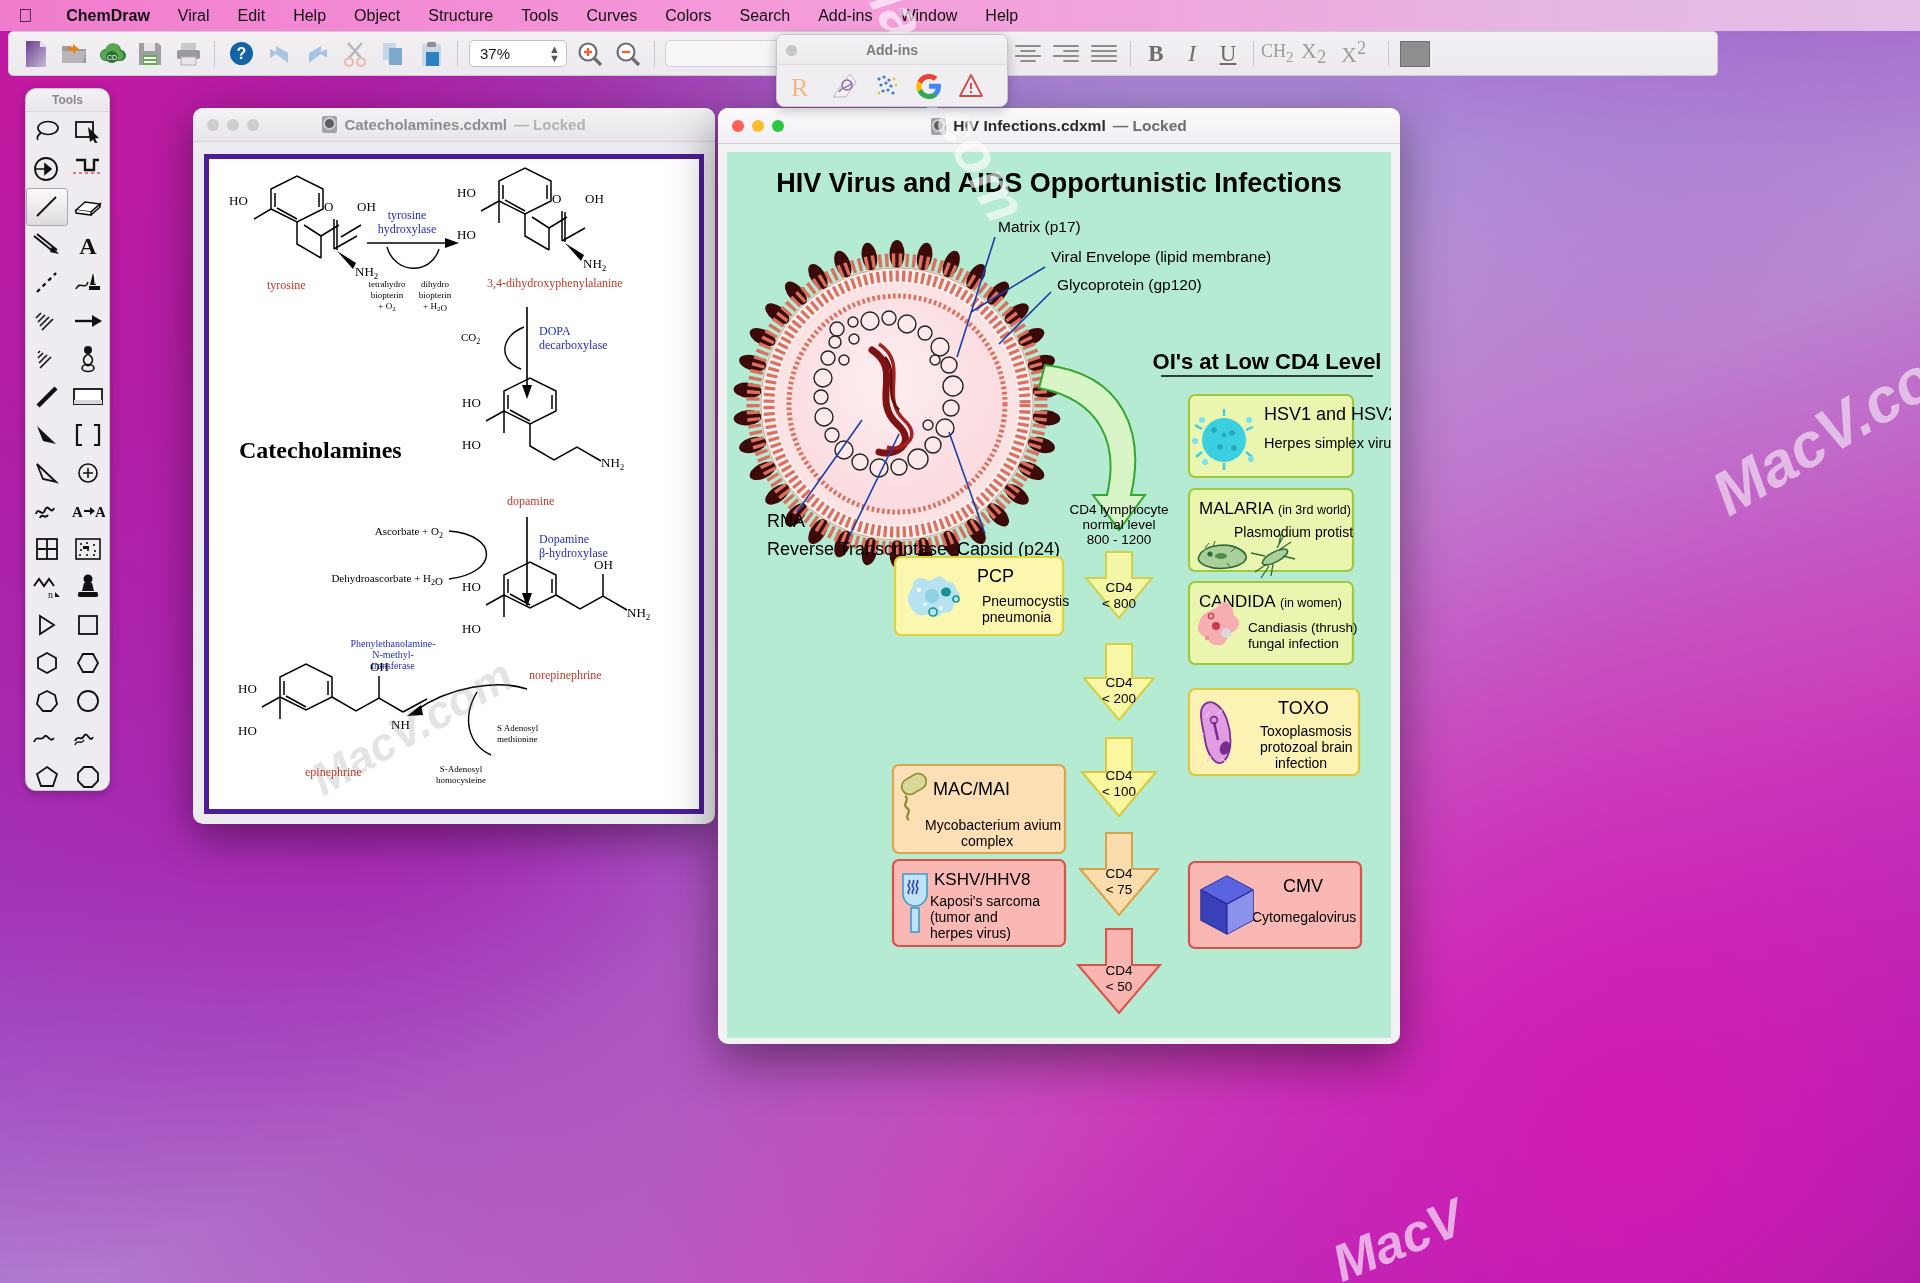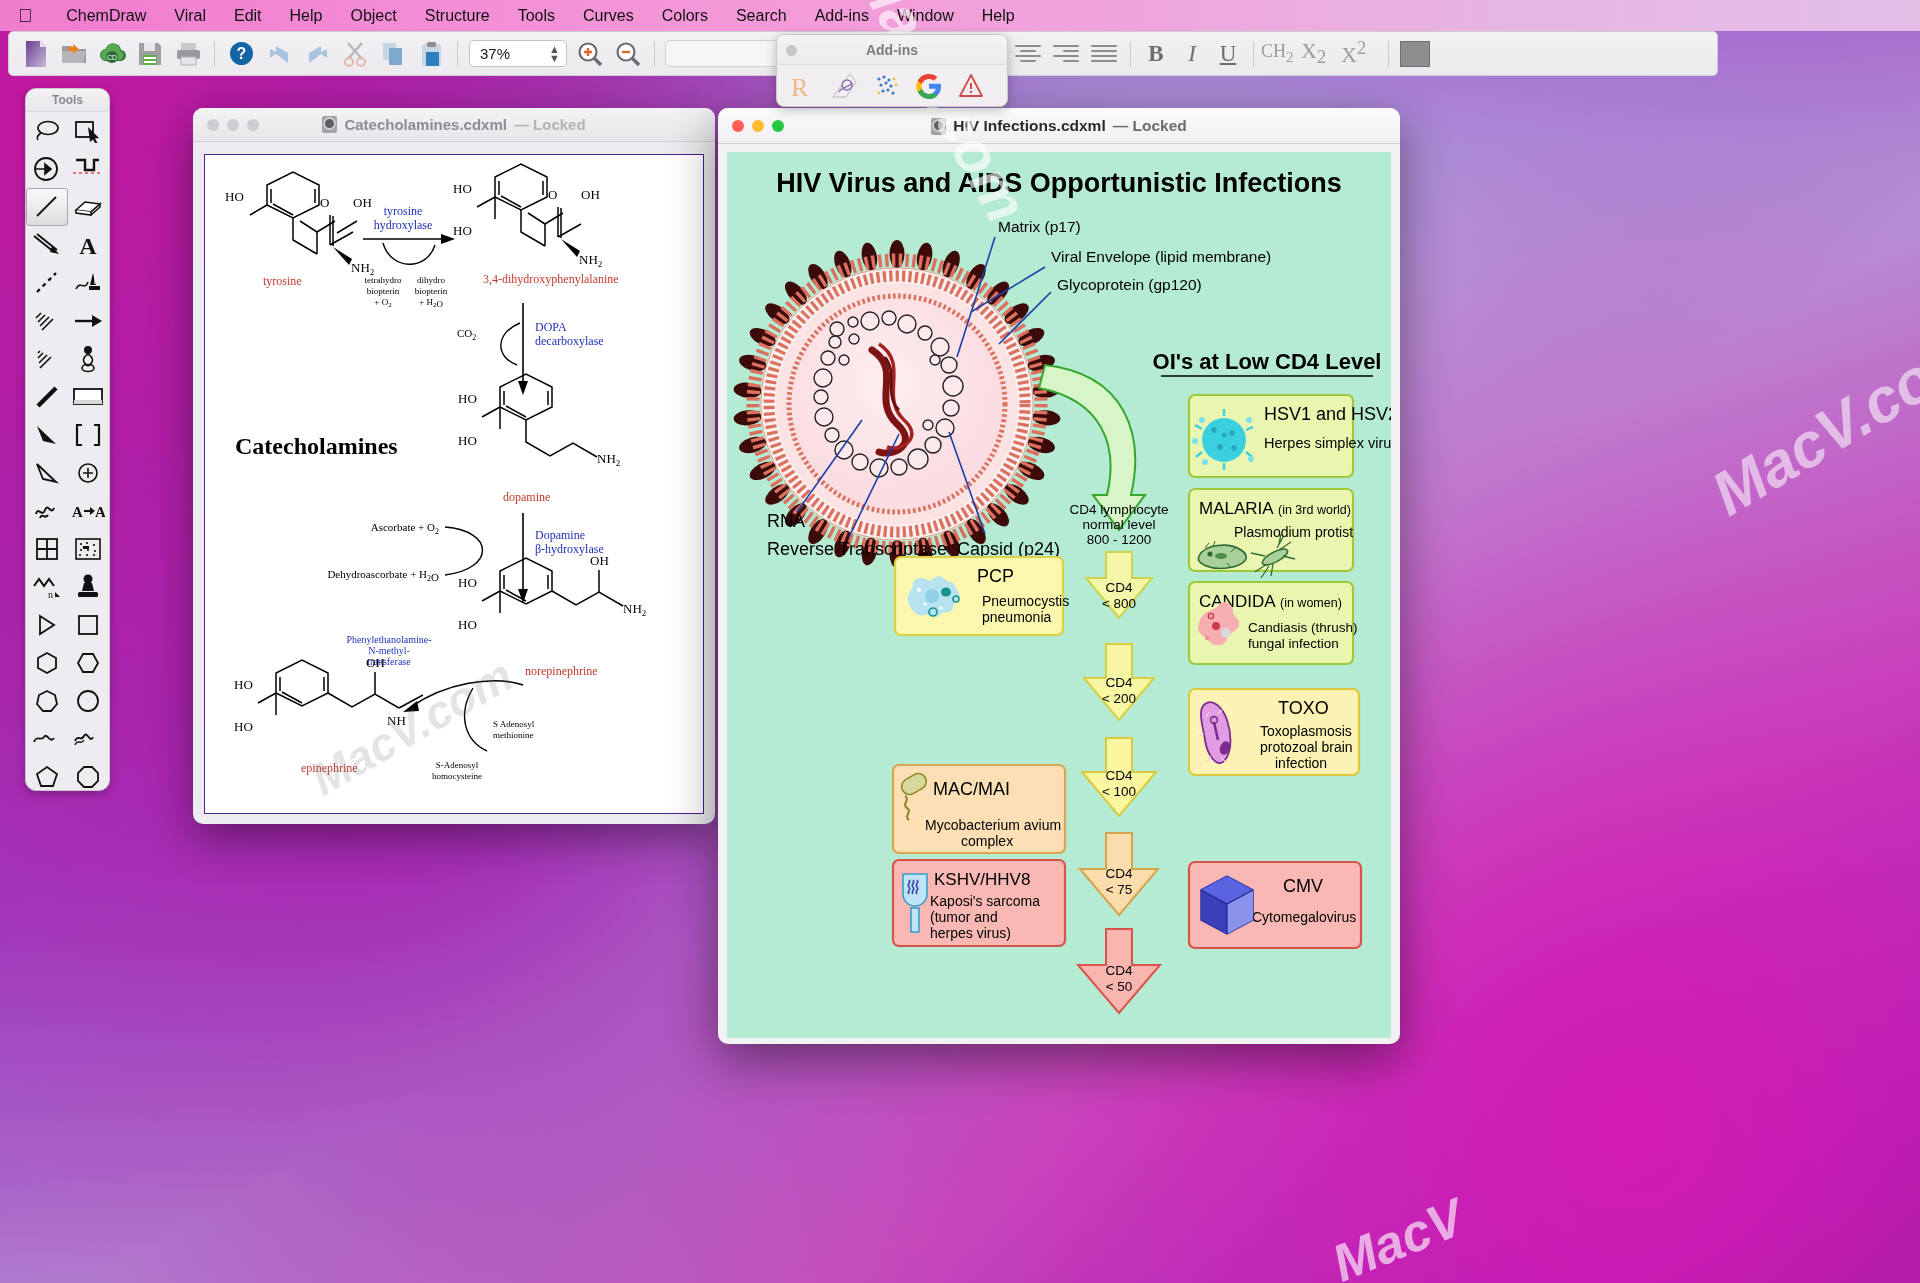--- a/index.html
+++ b/index.html
@@ -17,21 +17,21 @@
 
   
   .menubar{
     position:absolute; top:0; left:0; width:1920px; height:31px;
     background:linear-gradient(90deg,#f07ccd 0%,#f389d4 18%,#f59ad9 40%,#efa6dc 60%,#e7b5e2 78%,#e3bfe6 100%);
     display:flex; align-items:center; padding-left:18px; gap:0;
     font-size:16px; color:#111; z-index:60;
   }
   .menubar .apple{ font-size:19px; margin-right:20px; line-height:1; }
   .menubar .mi{ padding:0 14px; white-space:nowrap; }
-  .menubar .mi.app{ font-weight:normal; }
+  .menubar .mi.app{ font-weight:bold; }
 
   
   .toolbar{
     position:absolute; top:31px; left:8px; width:1710px; height:45px;
     background:linear-gradient(180deg,#f2f0f3 0%,#eceaee 100%);
     border:1px solid #cfcbd2; border-radius:5px;
     display:flex; align-items:center; padding:0 8px; gap:0; z-index:55;
   }
   .tb-btn{ width:38px;height:34px; display:flex;align-items:center;justify-content:center; }
   .tb-sep{ width:1px;height:26px;background:#cbc8ce;margin:0 7px; }
@@ -98,21 +98,21 @@
   .tbar-title{
     position:absolute;left:0;right:0;text-align:center;font-size:15px;font-weight:bold;color:#8e8b92;
     display:flex;align-items:flex-end;justify-content:center;gap:7px; pointer-events:none;
   }
   .doc-ico{ width:15px;height:17px;background:#a4a1a7;border-radius:2px;position:relative;display:inline-block; }
   .doc-ico:after{content:"";position:absolute;left:1px;top:1px;width:9px;height:9px;border-radius:50%;
     background:#5f5f63;border:2px solid #cfcdd1;}
   .locked{ font-weight:bold; color:#b4b1b7; }
   .cat-canvas{
     position:absolute; left:11px; top:46px; width:500px; height:660px;
-    background:#fff; border:1px solid #4c1d95; overflow:hidden;
+    background:#fff; border:5px solid #4c1d95; overflow:hidden;
   }
   .cat-canvas svg{ display:block; }
 
   
   .win-hiv{
     position:absolute; left:718px; top:108px; width:682px; height:936px;
     background:#f2f1f4; border-radius:10px; box-shadow:0 16px 50px rgba(0,0,0,.45);
     overflow:hidden; z-index:30;
   }
   .win-hiv .tbar{ height:36px; background:linear-gradient(180deg,#fbfafc,#f1eff3); }

